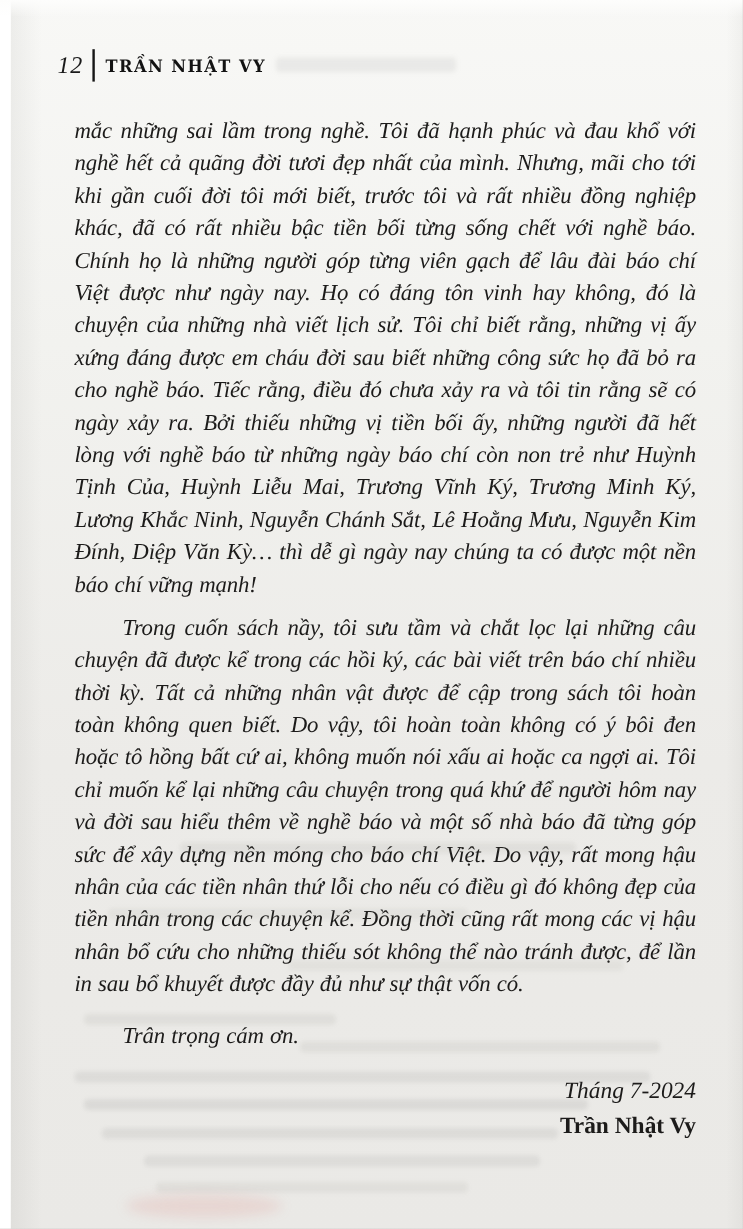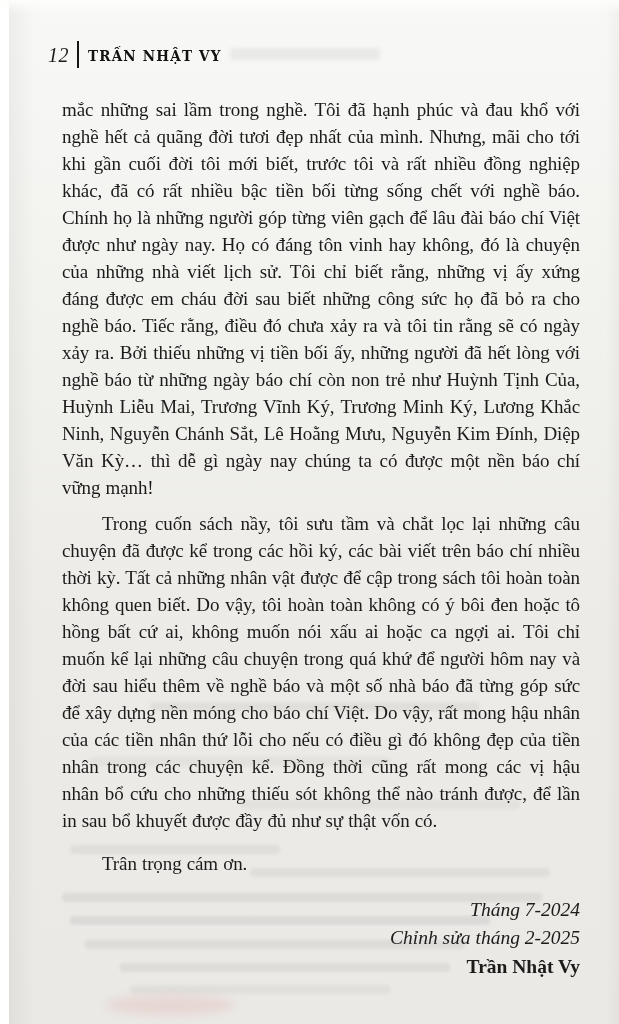--- a/index.html
+++ b/index.html
@@ -58,20 +58,21 @@
   
   .page-body {
     position: absolute; left: 62px; top: 96px; width: 518px;
   }
   .para {
     margin: 0 0 9px 0;
     font-size: 19px; line-height: 27px;
     text-align: justify;
     letter-spacing: -0.1px;
     word-spacing: 0.5px;
+    font-style: italic;
   }
   .para.indent { text-indent: 40px; }
   .para.closing { margin-top: 16px; margin-bottom: 0; }
 
   
   .signature {
     margin-top: 19px;
     text-align: right;
     font-size: 19.5px; line-height: 28px;
   }
@@ -118,21 +119,20 @@
   </header>
   <div class="header-ghost"></div>
 
   <main class="page-body">
     <p class="para">mắc những sai lầm trong nghề. Tôi đã hạnh phúc và đau khổ với nghề hết cả quãng đời tươi đẹp nhất của mình. Nhưng, mãi cho tới khi gần cuối đời tôi mới biết, trước tôi và rất nhiều đồng nghiệp khác, đã có rất nhiều bậc tiền bối từng sống chết với nghề báo. Chính họ là những người góp từng viên gạch để lâu đài báo chí Việt được như ngày nay. Họ có đáng tôn vinh hay không, đó là chuyện của những nhà viết lịch sử. Tôi chỉ biết rằng, những vị ấy xứng đáng được em cháu đời sau biết những công sức họ đã bỏ ra cho nghề báo. Tiếc rằng, điều đó chưa xảy ra và tôi tin rằng sẽ có ngày xảy ra. Bởi thiếu những vị tiền bối ấy, những người đã hết lòng với nghề báo từ những ngày báo chí còn non trẻ như Huỳnh Tịnh Của, Huỳnh Liễu Mai, Trương Vĩnh Ký, Trương Minh Ký, Lương Khắc Ninh, Nguyễn Chánh Sắt, Lê Hoằng Mưu, Nguyễn Kim Đính, Diệp Văn Kỳ… thì dễ gì ngày nay chúng ta có được một nền báo chí vững mạnh!</p>
     <p class="para indent">Trong cuốn sách nầy, tôi sưu tầm và chắt lọc lại những câu chuyện đã được kể trong các hồi ký, các bài viết trên báo chí nhiều thời kỳ. Tất cả những nhân vật được để cập trong sách tôi hoàn toàn không quen biết. Do vậy, tôi hoàn toàn không có ý bôi đen hoặc tô hồng bất cứ ai, không muốn nói xấu ai hoặc ca ngợi ai. Tôi chỉ muốn kể lại những câu chuyện trong quá khứ để người hôm nay và đời sau hiểu thêm về nghề báo và một số nhà báo đã từng góp sức để xây dựng nền móng cho báo chí Việt. Do vậy, rất mong hậu nhân của các tiền nhân thứ lỗi cho nếu có điều gì đó không đẹp của tiền nhân trong các chuyện kể. Đồng thời cũng rất mong các vị hậu nhân bổ cứu cho những thiếu sót không thể nào tránh được, để lần in sau bổ khuyết được đầy đủ như sự thật vốn có.</p>
     <p class="para indent closing">Trân trọng cám ơn.</p>
 
     <div class="signature">
       <div class="sig-date">Tháng 7-2024</div>
-      <div class="sig-date">Chỉnh sửa tháng 2-2025</div>
       <div class="sig-author">Trần Nhật Vy</div>
     </div>
   </main>
 
   <div class="ghost g1"></div>
   <div class="ghost g2"></div>
   <div class="ghost g3"></div>
   <div class="ghost g4"></div>
   <div class="ghost g5"></div>
   <div class="ghost g6"></div>

